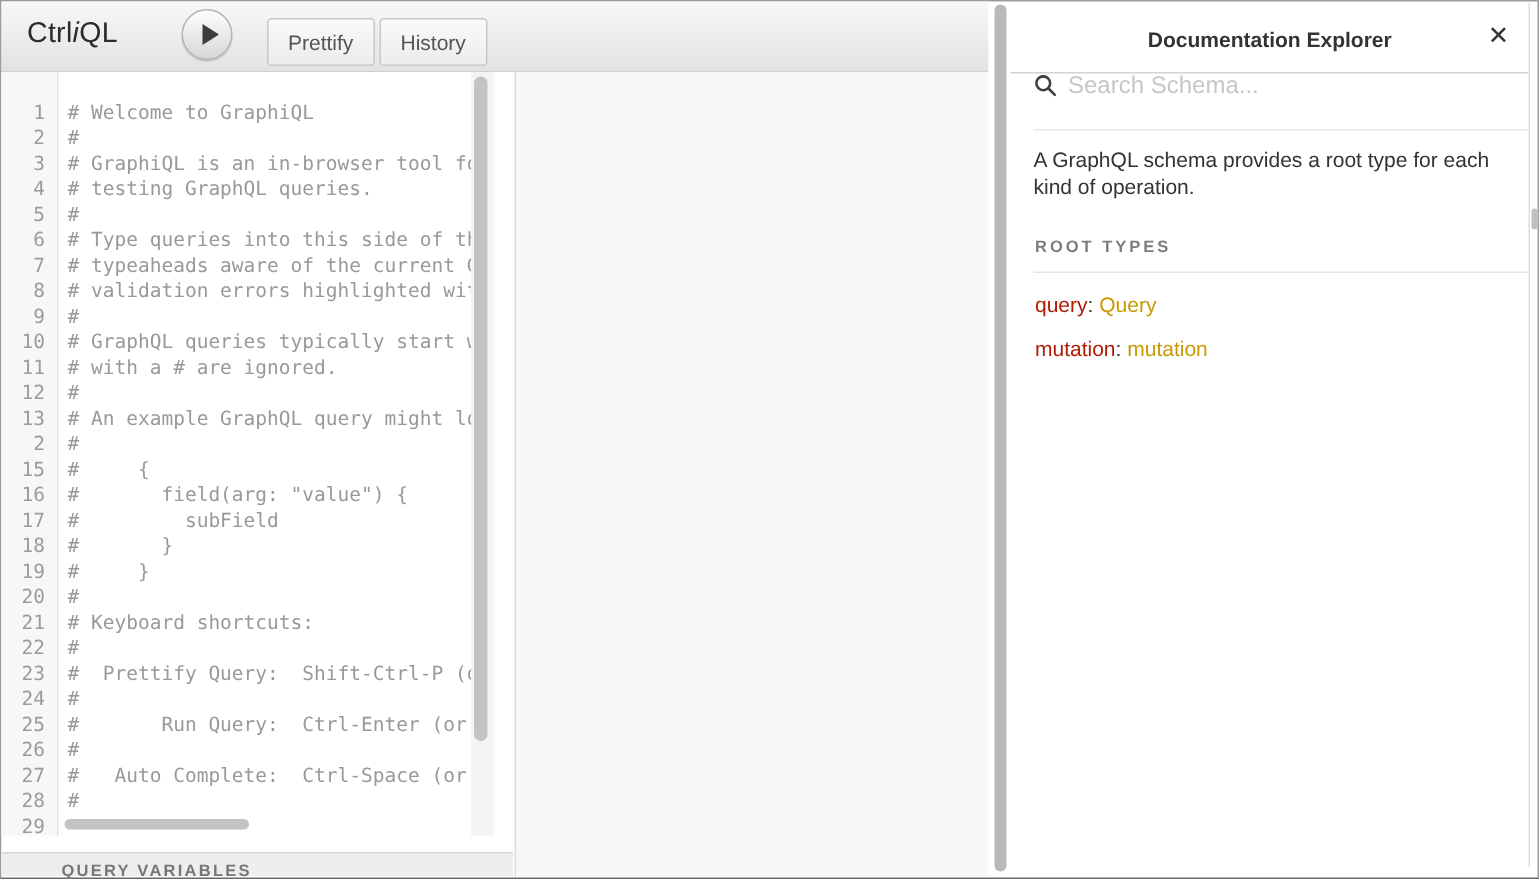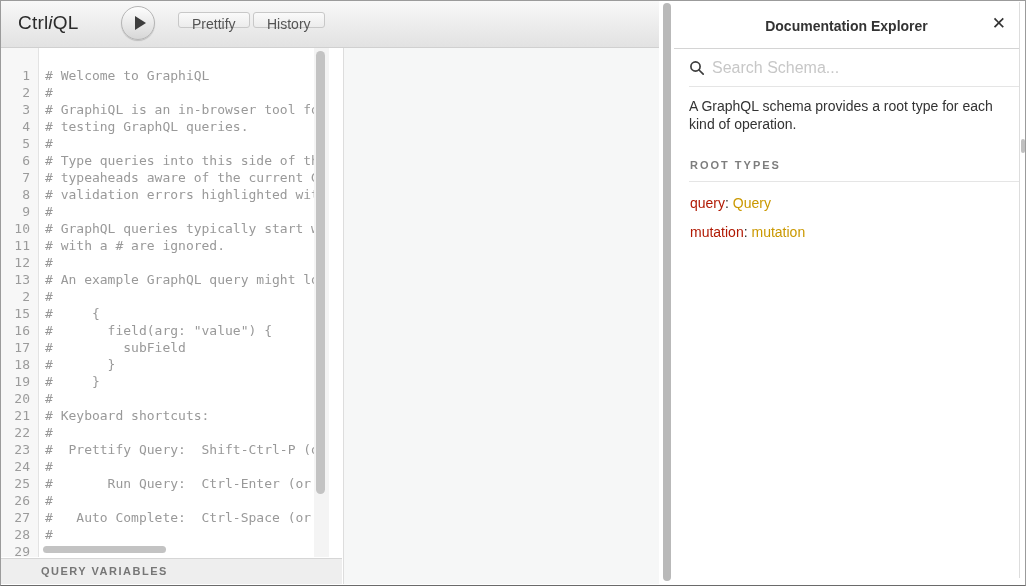--- a/index.html
+++ b/index.html
@@ -9,53 +9,53 @@
 
   
   .topbar{position:absolute;left:0;top:0;width:658px;height:46px;
           background:linear-gradient(#f8f8f8,#e2e2e2);border-bottom:1px solid #d0d0d0;}
   .logo{position:absolute;left:17px;top:11px;font-size:19px;color:#2b2b2b;letter-spacing:.2px;}
   .logo .it{font-style:italic;}
   .exec-btn{position:absolute;left:120px;top:5px;width:34px;height:34px;border-radius:50%;
             border:1px solid #b5b5b5;background:linear-gradient(#fdfdfd,#d7d7d7);
             box-shadow:0 1px 1px rgba(0,0,0,.18);display:flex;align-items:center;justify-content:center;cursor:pointer;box-sizing:border-box;}
   .play-tri{width:0;height:0;border-left:11px solid #3d3d3d;border-top:7px solid transparent;border-bottom:7px solid transparent;margin-left:4px;}
-  .tool-btn{position:absolute;top:11px;height:16px;padding:0 13px;border:1px solid #c8c8c8;border-radius:3px;
+  .tool-btn{position:absolute;top:11px;height:32px;padding:0 13px;border:1px solid #c8c8c8;border-radius:3px;
             background:linear-gradient(#fafafa,#ececec);color:#555;font-size:14px;line-height:22px;
             font-family:"Liberation Sans",sans-serif;cursor:pointer;box-sizing:border-box;}
   .btn-prettify{left:177px;}
   .btn-history{left:252px;}
 
   
   .editor-pane{position:absolute;left:0;top:47px;width:341px;bottom:1px;background:#fff;}
   .gutter{position:absolute;left:0;top:0;width:38px;bottom:27px;background:#f7f7f7;border-right:1px solid #e3e3e3;box-sizing:border-box;}
   .gutter-inner{position:absolute;top:19px;left:0;right:8px;text-align:right;
                 font-family:"DejaVu Sans Mono","Liberation Mono",monospace;font-size:13px;line-height:17px;color:#9b9b9b;}
   .code{position:absolute;left:44px;top:19px;width:269px;height:494px;overflow:hidden;
         font-family:"DejaVu Sans Mono","Liberation Mono",monospace;font-size:13px;line-height:17px;color:#999;}
   .code div{white-space:pre;height:17px;}
   .vscroll-track{position:absolute;left:313px;top:0;width:15px;bottom:27px;background:#f4f4f4;}
   .vscroll-thumb{position:absolute;left:315px;top:3px;width:9px;height:443px;background:#c3c3c3;border-radius:5px;}
   .hscroll-thumb{position:absolute;left:42px;top:498px;width:123px;height:7px;background:#c3c3c3;border-radius:4px;}
-  .qv-bar{position:absolute;left:0;right:0;bottom:0;height:26px;background:#eeeeee;border-top:1px solid #d6d6d6;box-sizing:border-box;padding-left:40px;}
+  .qv-bar{position:absolute;left:0;right:0;bottom:0;height:16px;background:#eeeeee;border-top:1px solid #d6d6d6;box-sizing:border-box;padding-left:40px;}
   .qv-label{position:absolute;left:40px;top:6px;font-size:11px;font-weight:bold;color:#767676;letter-spacing:1.5px;}
 
   
   .result-pane{position:absolute;left:342px;top:47px;width:316px;bottom:1px;background:#f6f7f7;border-left:1px solid #dddddd;box-sizing:border-box;}
 
   
   .main-scroll-strip{position:absolute;left:658px;top:1px;width:15px;bottom:1px;background:#ffffff;}
   .main-scroll-thumb{position:absolute;left:4px;top:1px;width:8px;height:578px;background:#b9b9b9;border-radius:4px;}
 
   
   .doc-pane{position:absolute;left:673px;top:1px;width:346px;bottom:7px;background:#fff;border-right:1px solid #dddddd;box-sizing:border-box;}
   .doc-header{position:relative;height:46px;border-bottom:1px solid #d4d4d4;}
   .doc-title{position:absolute;left:0;right:0;top:16px;text-align:center;font-size:14px;font-weight:bold;color:#333;}
   .doc-close{position:absolute;right:13px;top:12px;font-size:17px;color:#333;cursor:pointer;line-height:20px;}
-  .doc-search{position:relative;margin-left:15px;height:37px;border-bottom:1px solid #e5e5e5;display:flex;align-items:center;}
+  .doc-search{position:relative;margin-left:15px;height:37px;border-bottom:1px solid #e5e5e5;display:flex;align-items:flex-start;}
   .search-icon{flex:0 0 auto;margin-right:7px;display:flex;}
   .doc-search input{border:none;outline:none;flex:1;font-size:16px;color:#333;font-family:"Liberation Sans",sans-serif;background:transparent;padding:0;}
   .doc-search input::placeholder{color:#c7c7c7;}
   .doc-intro{margin:10px 15px 0 15px;font-size:14px;color:#333;line-height:18px;width:318px;}
   .doc-section-title{margin:26px 0 10px 16px;font-size:11px;font-weight:bold;color:#7d7d7d;letter-spacing:2px;}
   .doc-divider{border:none;border-top:1px solid #e5e5e5;margin:0 0 0 15px;}
   .root-type-row{margin:13px 0 13px 16px;font-size:14px;color:#333;}
   .kw{color:#b11a04;cursor:pointer;}
   .tn{color:#ca9800;cursor:pointer;}
 

